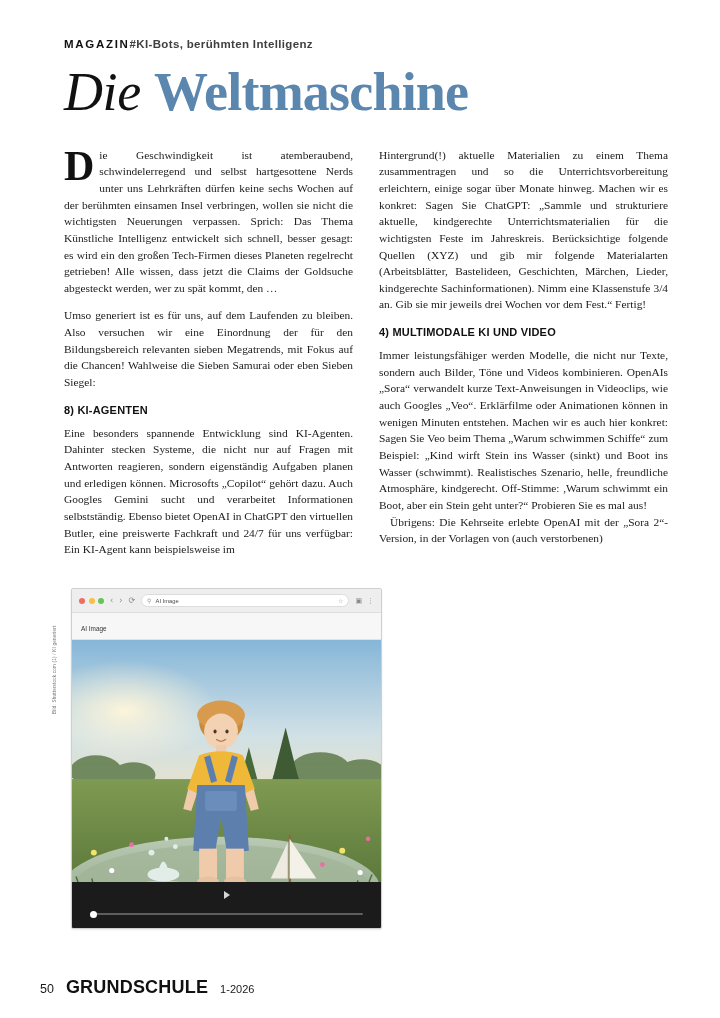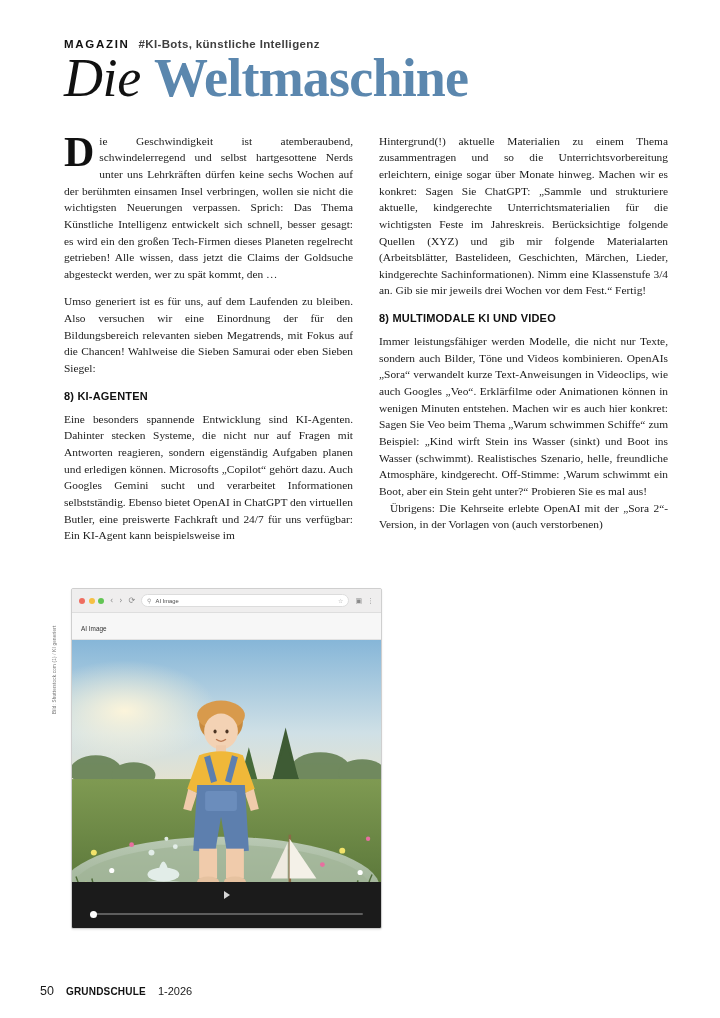--- a/index.html
+++ b/index.html
@@ -19,21 +19,21 @@
   .page {
     position: absolute;
     inset: 0;
     padding: 38px 52px 0 64px;
   }
 
   
   .kicker {
     display: flex;
     align-items: baseline;
-    gap: 9px;
+    margin-bottom: 14px;
   }
   .kicker-label {
     font-family: "Liberation Sans", sans-serif;
     font-weight: 700;
     font-size: 11.5px;
     letter-spacing: 1.7px;
     color: #111;
   }
   .kicker-tags {
     font-family: "Liberation Sans", sans-serif;
@@ -259,59 +259,59 @@
     gap: 12px;
   }
   .folio {
     font-family: "Liberation Sans", sans-serif;
     font-size: 12.5px;
     color: #1a1a1a;
   }
   .foot-title {
     font-family: "Liberation Sans", sans-serif;
     font-weight: 700;
-    font-size: 10px;
+    font-size: 18px;
     letter-spacing: .2px;
     color: #111;
   }
   .foot-issue {
     font-family: "Liberation Sans", sans-serif;
     font-size: 11px;
     color: #1a1a1a;
   }
 </style>
 </head>
 <body>
 
 <div class="page">
 
   <div class="kicker">
     <span class="kicker-label">MAGAZIN</span>
-    <span class="kicker-tags">#KI-Bots, künstliche Intelligenz</span>
+    <span class="kicker-tags">#KI-Bots, berühmten Intelligenz</span>
   </div>
 
   <h1 class="headline">
     <span class="h-italic">Die</span>
     <span class="h-bold">Weltmaschine</span>
   </h1>
 
   <div class="cols">
 
     <div class="col">
       <p class="dropcap-p">
         <span class="dropcap">D</span><span>ie Geschwindigkeit ist atemberaubend, schwindelerregend und selbst hartgesottene Nerds unter uns Lehrkräften dürfen keine sechs Wochen auf der berühmten einsamen Insel verbringen, wollen sie nicht die wichtigsten Neuerungen verpassen. Sprich: Das Thema Künstliche Intelligenz entwickelt sich schnell, besser gesagt: es wird ein den großen Tech-Firmen dieses Planeten regelrecht getrieben! Alle wissen, dass jetzt die Claims der Goldsuche abgesteckt werden, wer zu spät kommt, den …</span>
       </p>
       <p>Umso generiert ist es für uns, auf dem Laufenden zu bleiben. Also versuchen wir eine Einordnung der für den Bildungsbereich relevanten sieben Megatrends, mit Fokus auf die Chancen! Wahlweise die Sieben Samurai oder eben Sieben Siegel:</p>
       <h2 class="subhead">8) KI-AGENTEN</h2>
       <p>Eine besonders spannende Entwicklung sind KI-Agenten. Dahinter stecken Systeme, die nicht nur auf Fragen mit Antworten reagieren, sondern eigenständig Aufgaben planen und erledigen können. Microsofts „Copilot“ gehört dazu. Auch Googles Gemini sucht und verarbeitet Informationen selbstständig. Ebenso bietet OpenAI in ChatGPT den virtuellen Butler, eine preiswerte Fachkraft und 24/7 für uns verfügbar: Ein KI-Agent kann beispielsweise im</p>
     </div>
 
     <div class="col">
       <p>Hintergrund(!) aktuelle Materialien zu einem Thema zusammentragen und so die Unterrichtsvorbereitung erleichtern, einige sogar über Monate hinweg. Machen wir es konkret: Sagen Sie ChatGPT: „Sammle und strukturiere aktuelle, kindgerechte Unterrichtsmaterialien für die wichtigsten Feste im Jahreskreis. Berücksichtige folgende Quellen (XYZ) und gib mir folgende Materialarten (Arbeitsblätter, Bastelideen, Geschichten, Märchen, Lieder, kindgerechte Sachinformationen). Nimm eine Klassenstufe 3/4 an. Gib sie mir jeweils drei Wochen vor dem Fest.“ Fertig!</p>
-      <h2 class="subhead">8) MULTIMODALE KI UND VIDEO</h2>
+      <h2 class="subhead">4) MULTIMODALE KI UND VIDEO</h2>
       <p class="tight">Immer leistungsfähiger werden Modelle, die nicht nur Texte, sondern auch Bilder, Töne und Videos kombinieren. OpenAIs „Sora“ verwandelt kurze Text-Anweisungen in Videoclips, wie auch Googles „Veo“. Erklärfilme oder Animationen können in wenigen Minuten entstehen. Machen wir es auch hier konkret: Sagen Sie Veo beim Thema „Warum schwimmen Schiffe“ zum Beispiel: „Kind wirft Stein ins Wasser (sinkt) und Boot ins Wasser (schwimmt). Realistisches Szenario, helle, freundliche Atmosphäre, kindgerecht. Off-Stimme: ,Warum schwimmt ein Boot, aber ein Stein geht unter?“ Probieren Sie es mal aus!</p>
       <p class="indent">Übrigens: Die Kehrseite erlebte OpenAI mit der „Sora 2“-Version, in der Vorlagen von (auch verstorbenen)</p>
     </div>
 
   </div>
 
   <div class="figure-block">
 
     <div class="credit">Bild: Shutterstock.com (1) / KI generiert</div>
 

